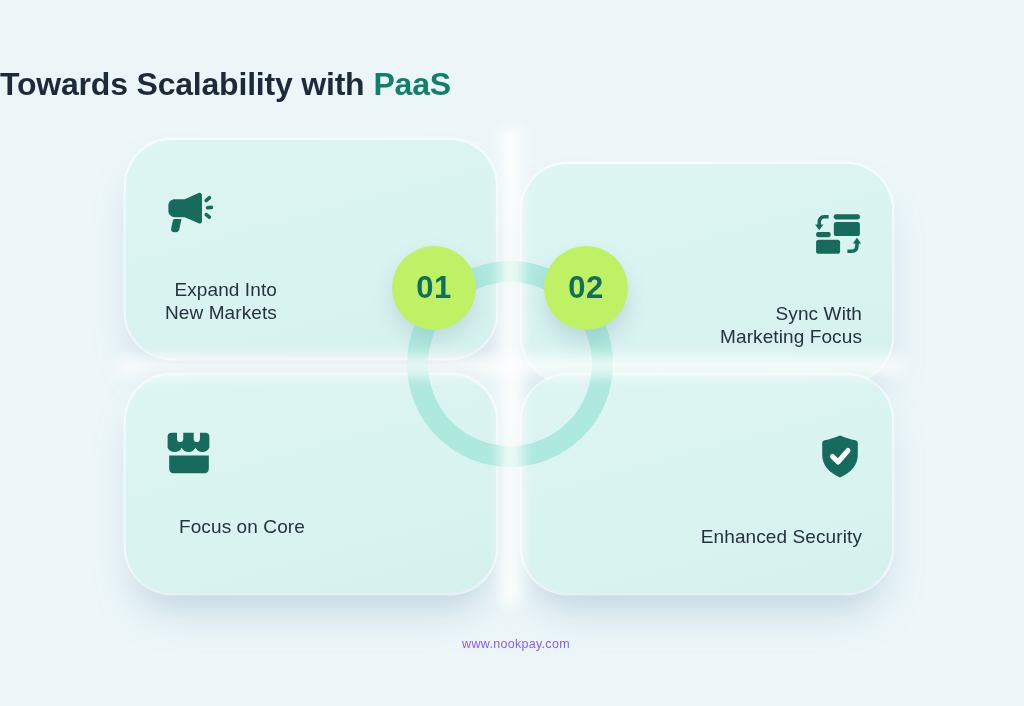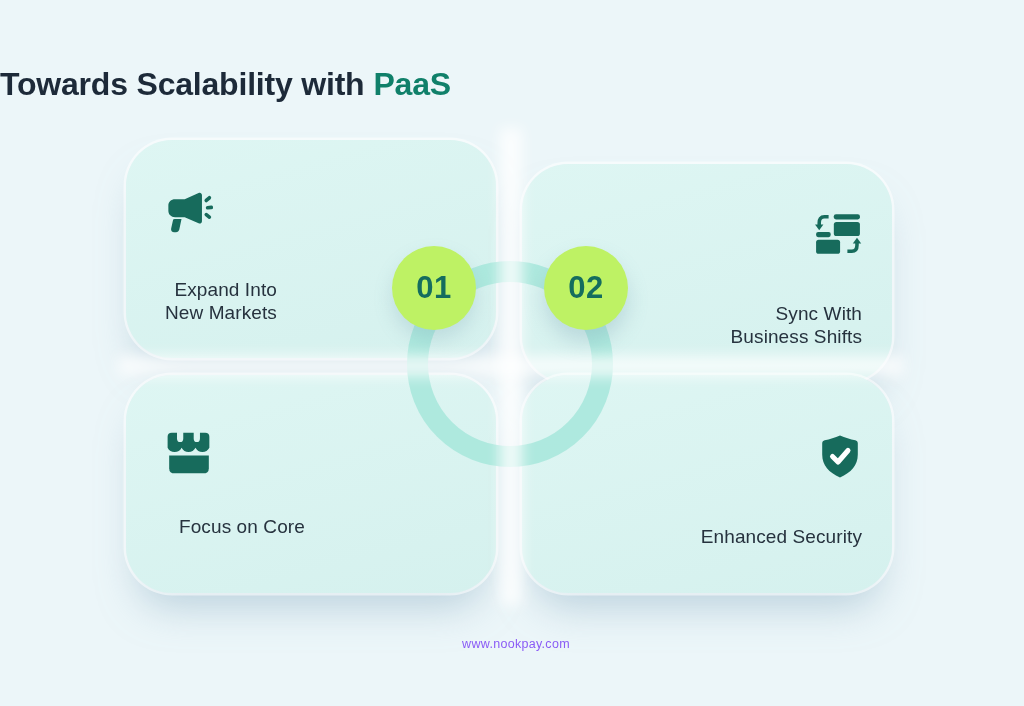--- a/index.html
+++ b/index.html
@@ -122,21 +122,21 @@
           <rect x="2" y="26.5" width="23" height="13.5" rx="2.5"></rect>
           <polygon points="1,12 9,12 5,17.5"></polygon>
           <polygon points="37.2,30 45.2,30 41.2,24.5"></polygon>
         </g>
         <path d="M14,4.5 H10 C6.2,4.5 5,7 5,10.2 V13" stroke="#176b5c" stroke-width="3.4" fill="none"></path>
         <path d="M32,37.5 H36.2 C40,37.5 41.2,35 41.2,31.8 V29" stroke="#176b5c" stroke-width="3.4" fill="none"></path>
       </svg>
     </span>
     <p class="label">
         <span class="line">Sync With</span>
-        <span class="line">Business Shifts</span>
+        <span class="line">Marketing Focus</span>
       </p>
   </section>
 
   <section class="card bl">
     <span class="icon">
       <svg class="ic" viewBox="0 0 46 44">
         <path fill="#176b5c" d="M2.5,17 V6.5 Q2.5,2.5 6.5,2.5 H11.5 V8 Q11.5,11.5 14.5,11.5 Q17.5,11.5 17.5,8 V2.5 H27.5 V8 Q27.5,11.5 30.5,11.5 Q33.5,11.5 33.5,8 V2.5 H38.5 Q42.5,2.5 42.5,6.5 V17 A7.5,7.5 0 0 1 29.2,17 A7.5,7.5 0 0 1 15.9,17 A7.5,7.5 0 0 1 2.5,17 Z"></path>
         <path fill="#176b5c" d="M4,24.5 H42 V36.5 Q42,41.5 36.5,41.5 H9.5 Q4,41.5 4,36.5 Z"></path>
       </svg>
     </span>

